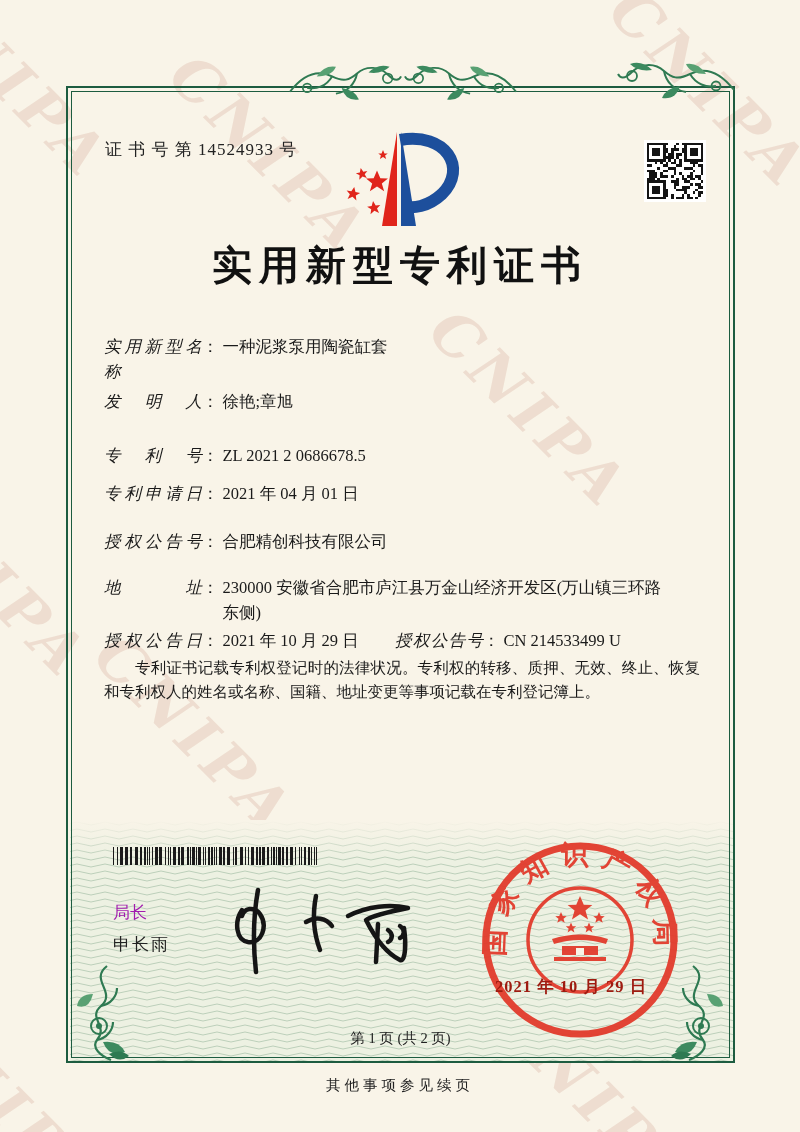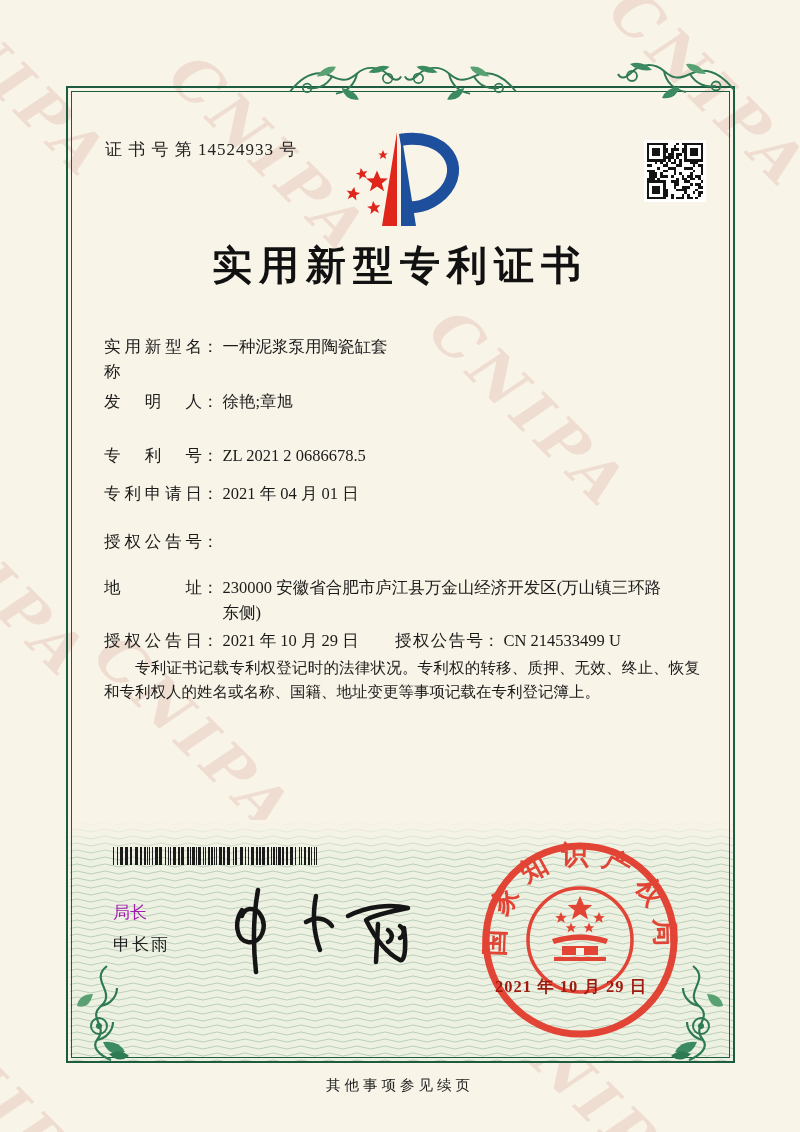--- a/index.html
+++ b/index.html
@@ -9,21 +9,21 @@
       color:#cf9f8d;opacity:.26;transform:rotate(45deg);transform-origin:left top;white-space:nowrap;}
   .waves{position:absolute;left:70px;top:820px;z-index:1;}
   .frame{position:absolute;left:66px;top:86px;width:669px;height:977px;border:2.5px solid #1d5c40;z-index:3;pointer-events:none;box-sizing:border-box;}
   .frame-inner{position:absolute;left:3px;top:3px;right:3px;bottom:3px;border:1.2px solid #1d5c40;}
   .content{position:absolute;left:0;top:0;width:800px;height:1132px;z-index:2;}
   .certno{position:absolute;left:105px;top:138px;font-size:17px;letter-spacing:1px;color:#222;font-family:Liberation Serif, serif;}
   .logo{position:absolute;left:330px;top:124px;}
   .qr{position:absolute;left:644px;top:140px;width:62px;height:62px;background:#fff;}
   .title{position:absolute;left:0;top:238px;width:800px;text-align:center;font-size:40px;font-weight:700;letter-spacing:7px;color:#111;}
   .row{position:absolute;left:104px;width:596px;display:flex;align-items:flex-start;font-size:16.5px;line-height:25px;color:#1a1a1a;}
-  .row .lbl{flex:none;width:98px;text-align:justify;text-align-last:justify;}
+  .row .lbl{flex:none;width:98px;text-align:justify;text-align-last:justify;font-style:italic;}
   .row .col{flex:none;}
   .row .val{flex:1;margin-left:4px;}
   .pair2{position:absolute;left:291px;top:0;display:flex;}
   .pair2 .lbl{display:inline-block;width:88px;text-align:justify;text-align-last:justify;}
   .paras{position:absolute;left:104px;top:656px;width:596px;font-size:15.5px;line-height:23.6px;text-align:justify;color:#1a1a1a;}
   .paras p{margin:0;text-indent:2em;}
   .barcode{position:absolute;left:113px;top:847px;width:206px;height:18px;display:flex;align-items:stretch;}
   .barcode i{display:block;height:100%;}
   .sig-title{position:absolute;left:113px;top:901px;font-family:"Liberation Sans","DejaVu Sans",sans-serif;font-size:17px;color:#a21caf;}
   .sig-name{position:absolute;left:113px;top:933px;font-family:"Liberation Sans","DejaVu Sans",sans-serif;font-size:17px;color:#222;letter-spacing:2px;}
@@ -375,20 +375,21 @@
       <span class="val">ZL 2021 2 0686678.5</span>
     </div>
     <div class="row" style="top:481px">
       <span class="lbl">专利申请日</span>
         <span class="col">：</span>
       <span class="val">2021 年 04 月 01 日</span>
     </div>
     <div class="row" style="top:529px">
       <span class="lbl">授权公告号</span>
         <span class="col">：</span>
+      <span class="val">合肥精创科技有限公司</span>
     </div>
     <div class="row" style="top:575px">
       <span class="lbl">地址</span>
         <span class="col">：</span>
       <span class="val" style="max-width:452px">230000 安徽省合肥市庐江县万金山经济开发区(万山镇三环路东侧)</span>
     </div>
     <div class="row" style="top:628px">
       <span class="lbl">授权公告日</span>
         <span class="col">：</span>
       <span class="val">2021 年 10 月 29 日</span>
@@ -551,16 +552,17 @@
         <use href="#star" transform="translate(93,90) scale(0.55)"></use>
         <use href="#star" transform="translate(111,90) scale(0.55)"></use>
         <path d="M74,101 Q102,92 130,101 L128,106 Q102,98 76,106 Z"></path>
         <rect x="84" y="108" width="36" height="9"></rect>
         <rect x="98" y="110" width="8" height="7" fill="#f9f4e8"></rect>
         <rect x="76" y="119" width="52" height="4"></rect>
       </g>
     </svg>
     <div class="seal-date">2021 年 10 月 29 日</div>
 
+    <div class="page-info">第 1 页 (共 2 页)</div>
     <div class="note">其他事项参见续页</div>
 
   </div>
 </div>
 
 </body></html>

